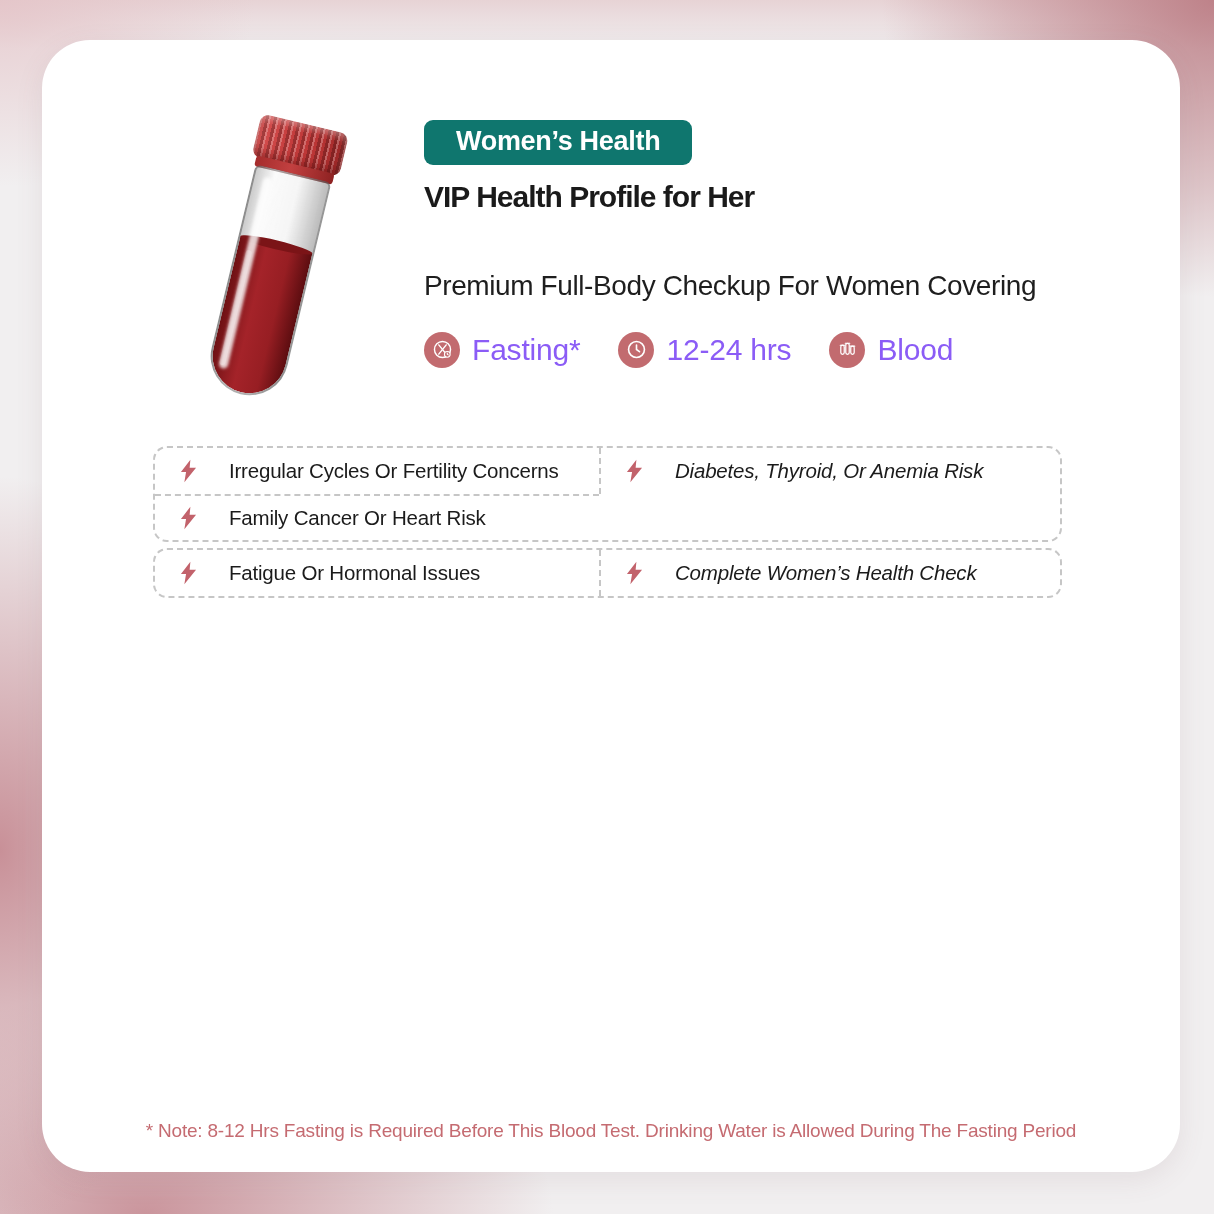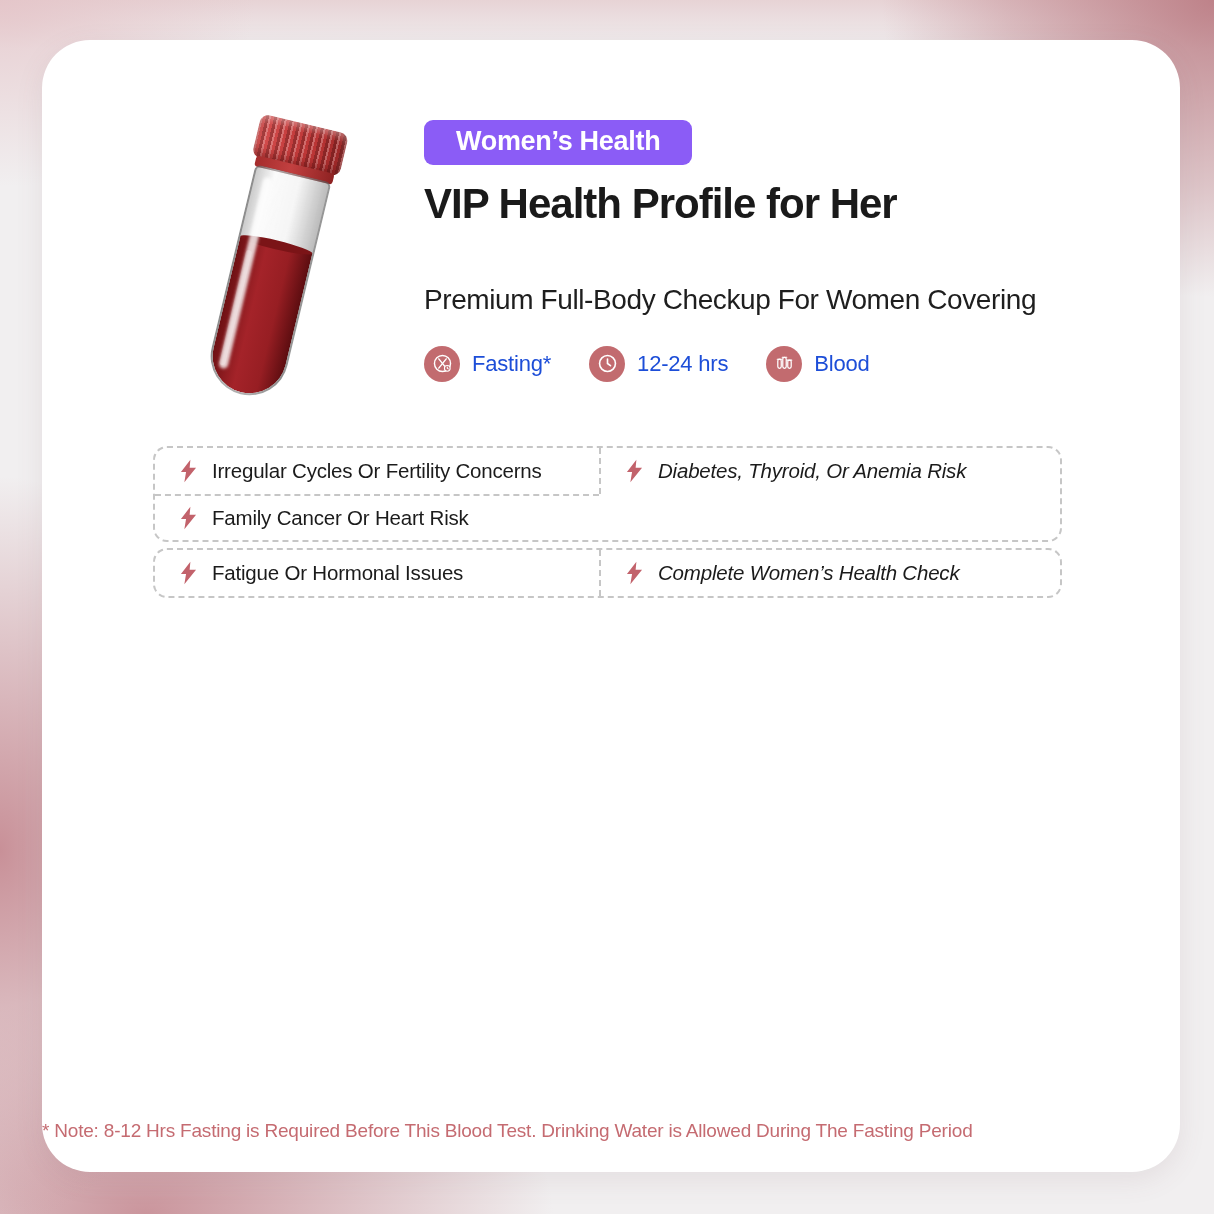--- a/index.html
+++ b/index.html
@@ -56,52 +56,52 @@
     background:rgba(255,255,255,0.22); border-radius:4px;
   }
   .shine {
     position:absolute; left:9px; top:8px; width:9px; height:196px;
     background:rgba(255,255,255,0.8); border-radius:5px; filter:blur(1.5px);
   }
 
   
   .hero { position:absolute; left:382px; top:80px; width:720px; }
   .badge {
-    display:inline-block; background:#8b5cf6; color:#ffffff;
+    display:inline-block; background:#0f766e; color:#ffffff;
     font-weight:bold; font-size:27px; padding:6px 32px 8px; border-radius:9px;
     letter-spacing:-0.3px;
   }
-  .title { margin-top:15px; font-size:42px; font-weight:bold; color:#1a1a1a; letter-spacing:-1px; }
+  .title { margin-top:15px; font-size:30px; font-weight:bold; color:#1a1a1a; letter-spacing:-1px; }
   .desc { margin-top:54px; font-size:28px; color:#1e1e1e; line-height:1.28; letter-spacing:-0.4px; }
   .desc span { display:block; }
   .meta-row { margin-top:28px; display:flex; align-items:center; gap:38px; }
   .meta-item { display:flex; align-items:center; gap:12px; }
   .meta-icon {
     width:36px; height:36px; border-radius:50%; background:#c26b6f;
     display:flex; align-items:center; justify-content:center; flex:0 0 auto;
   }
-  .meta-label { font-size:22px; color:#1d4ed8; letter-spacing:-0.2px; }
+  .meta-label { font-size:30px; color:#8b5cf6; letter-spacing:-0.2px; }
 
   
   .benefits-section { position:absolute; left:111px; top:406px; width:909px; }
   .benefits-heading { font-size:32px; font-weight:bold; color:#141414; letter-spacing:-0.8px; margin-bottom:20px; }
   .bgroup {
     border:2px dashed #c6c6c6; border-radius:14px;
     display:grid; grid-template-columns: 444px 1fr; width:909px;
   }
   .bgroup + .bgroup { margin-top:6px;text-align:right; }
-  .cell { height:46px; display:flex; align-items:center; gap:15px; padding-left:25px; }
+  .cell { height:46px; display:flex; align-items:center; gap:32px; padding-left:25px; }
   .cell.col-right { border-left:2px dashed #c6c6c6;font-style:italic; }
   .cell.row-next { border-top:2px dashed #c6c6c6; }
   .cell-label { font-size:20.5px; color:#1b1b1b; letter-spacing:-0.2px; }
   .bolt { display:flex; flex:0 0 auto; }
 
   
   .note {
-    position:absolute; left:0; right:0; bottom:30px; text-align:left;
+    position:absolute; left:0; right:0; bottom:30px; text-align:center;
     font-size:19px; color:#c56b71; letter-spacing:-0.2px; font-weight:500;margin-top:11px;
   }
 </style>
 </head>
 <body>
 
 <div class="card">
 
   <div class="tube-illus">
     <div class="tube">

